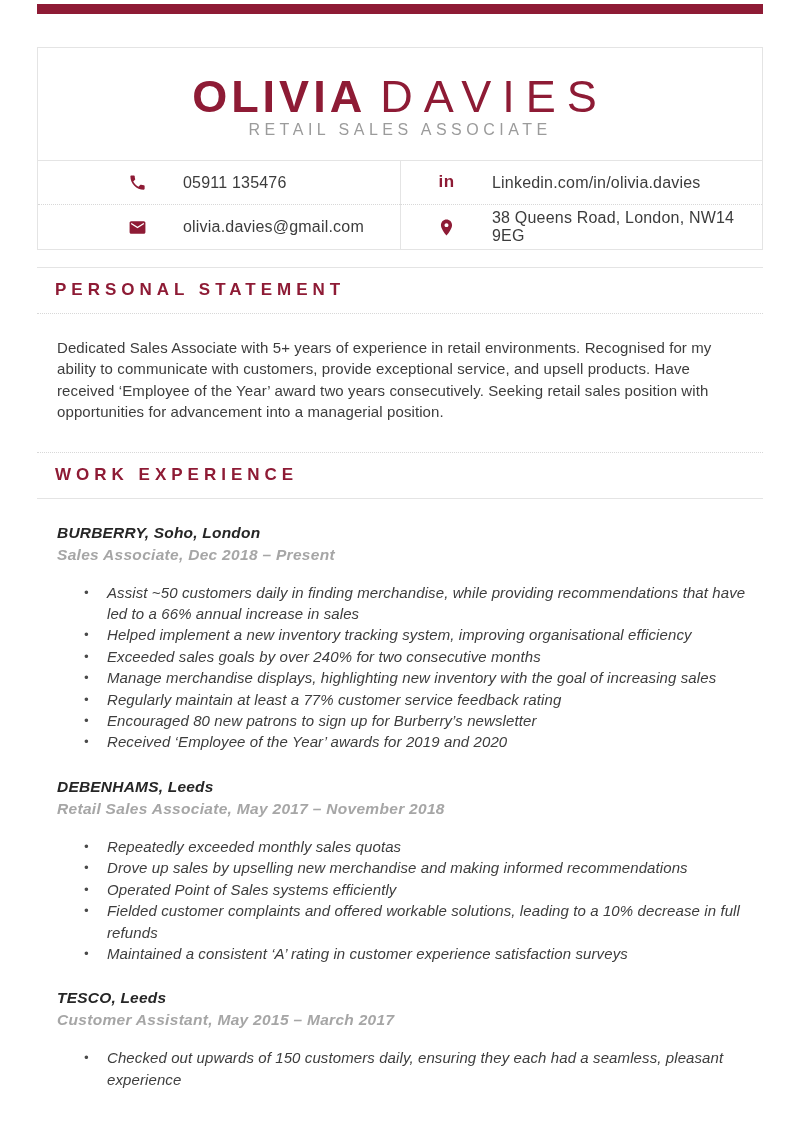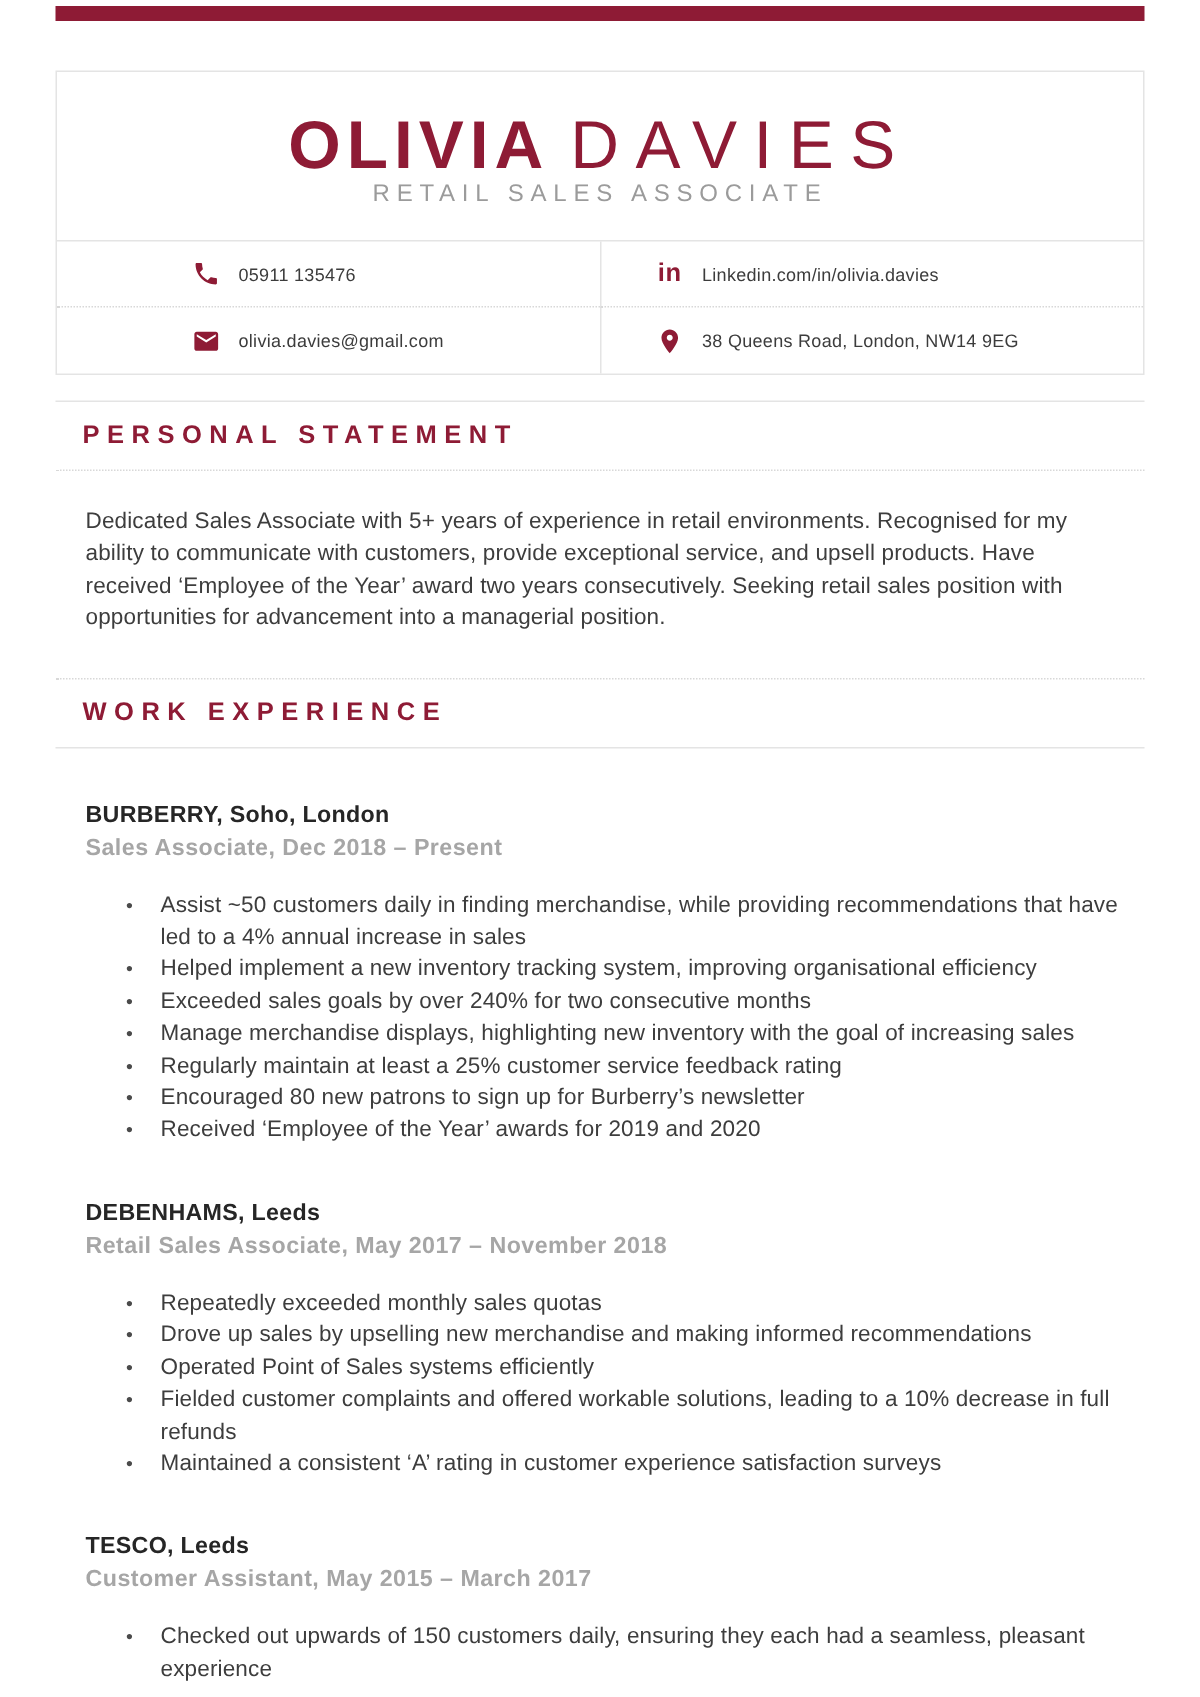--- a/index.html
+++ b/index.html
@@ -22,35 +22,35 @@
   .name { font-size:45px; line-height:48px; color:var(--accent); white-space:nowrap; }
   .name .first { font-weight:bold; letter-spacing:4px; }
   .name .last  { font-weight:normal; letter-spacing:11px; margin-left:14px; }
   .subtitle { font-size:16px; letter-spacing:4.5px; color:#9b9b9b; }
 
   .contact-grid { display:grid; grid-template-columns:1fr 1fr; border-top:1px solid var(--line); }
   .contact-cell { height:44px; display:flex; align-items:center; }
   .contact-cell.row1 { border-bottom:1px dotted var(--dotted); }
   .contact-cell.col1 { padding-left:90px; }
   .contact-cell.col2 { padding-left:36px; border-left:1px solid var(--line); }
-  .contact-text { margin-left:12px; font-size:12px; color:#3c3c3c; letter-spacing:0.2px; }
+  .contact-text { margin-left:36px; font-size:16px; color:#3c3c3c; letter-spacing:0.2px; }
   .cicon { width:19px; height:19px; display:flex; align-items:flex-end; justify-content:center; flex:0 0 19px; }
   .cicon svg { width:19px; height:19px; fill:var(--accent); }
   .linkedin-glyph { font-size:17px; font-weight:bold; color:var(--accent); letter-spacing:0.5px; }
 
   
   .section-head { border-top:1px solid var(--line); border-bottom:1px dotted var(--dotted); padding:12px 0 13px; }
   .section-head.alt { border-top:1px dotted var(--dotted); border-bottom:1px solid var(--line); }
   .section-head.ps { margin-top:17px; }
   .section-head.we { margin-top:29px; }
   .section-title { font-size:17px; font-weight:bold; letter-spacing:5px; color:var(--accent); padding-left:18px; }
 
   .statement { margin:23px 14px 0 20px; font-size:15px; line-height:21.4px; letter-spacing:0.1px; }
 
-  .job { margin-top:34px; padding:0 10px 0 20px; }
+  .job { margin-top:23px; padding:0 10px 0 20px;font-style:italic; }
   .job-company { font-size:15.5px; font-weight:bold; color:#262626; line-height:21px; letter-spacing:0.2px; }
   .job-role { font-size:15.5px; font-weight:bold; color:#a6a6a6; line-height:21px; margin-top:1px; letter-spacing:0.3px; }
   .job-bullets { list-style:none; margin-top:17px; }
   .job-bullets li { position:relative; padding-left:50px; font-size:15px; line-height:21.4px; letter-spacing:0.1px; }
   .job-bullets li::before { content:"\2022"; position:absolute; left:27px; top:0; font-size:13px; color:#4a4a4a; }
 </style>
 </head>
 <body>
 
 <div class="top-bar"></div>
@@ -106,25 +106,25 @@
 
   <div class="section-head alt we">
     <div class="section-title">WORK EXPERIENCE</div>
   </div>
 
   <div>
   <div class="job">
     <div class="job-company">BURBERRY, Soho, London</div>
     <div class="job-role">Sales Associate, Dec 2018 – Present</div>
     <ul class="job-bullets">
-          <li>Assist ~50 customers daily in finding merchandise, while providing recommendations that have led to a 4% annual increase in sales</li>
+          <li>Assist ~50 customers daily in finding merchandise, while providing recommendations that have led to a 66% annual increase in sales</li>
           <li>Helped implement a new inventory tracking system, improving organisational efficiency</li>
           <li>Exceeded sales goals by over 240% for two consecutive months</li>
           <li>Manage merchandise displays, highlighting new inventory with the goal of increasing sales</li>
-          <li>Regularly maintain at least a 25% customer service feedback rating</li>
+          <li>Regularly maintain at least a 77% customer service feedback rating</li>
           <li>Encouraged 80 new patrons to sign up for Burberry’s newsletter</li>
           <li>Received ‘Employee of the Year’ awards for 2019 and 2020</li>
         </ul>
   </div>
 
   <div class="job">
     <div class="job-company">DEBENHAMS, Leeds</div>
     <div class="job-role">Retail Sales Associate, May 2017 – November 2018</div>
     <ul class="job-bullets">
           <li>Repeatedly exceeded monthly sales quotas</li>

